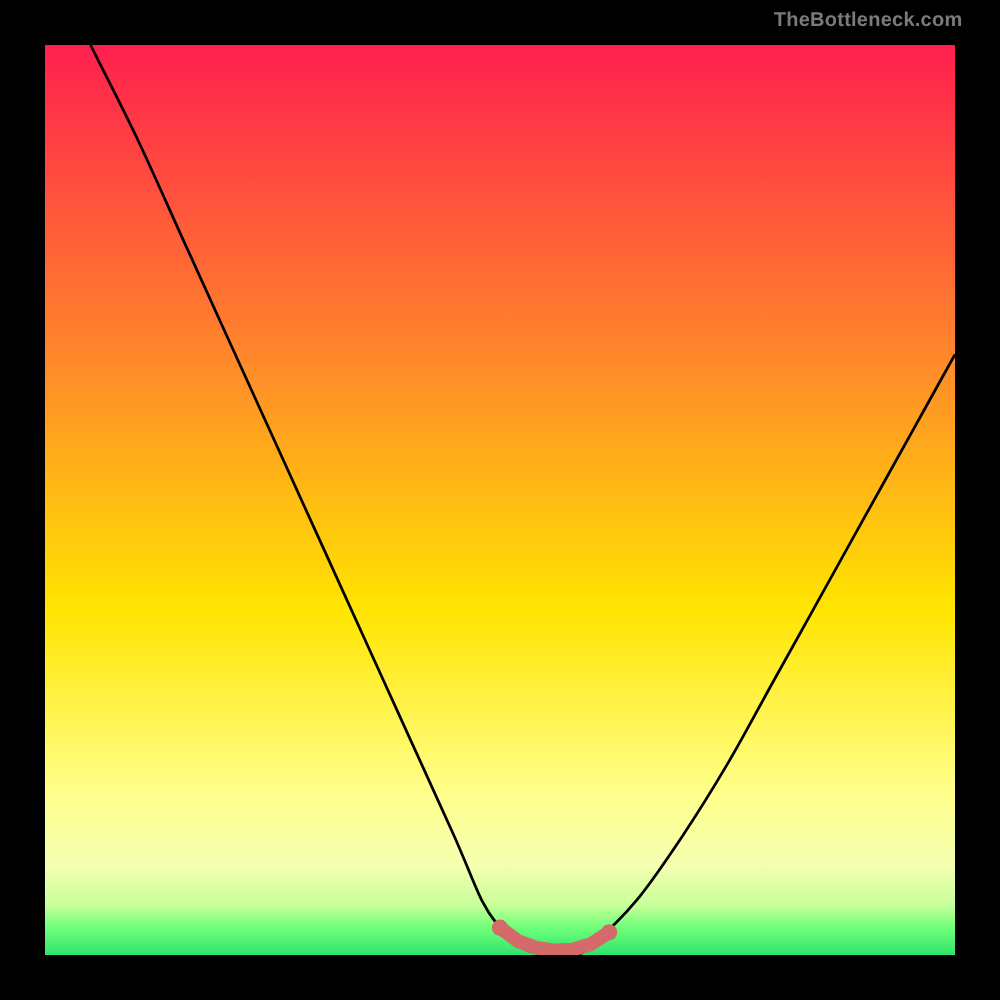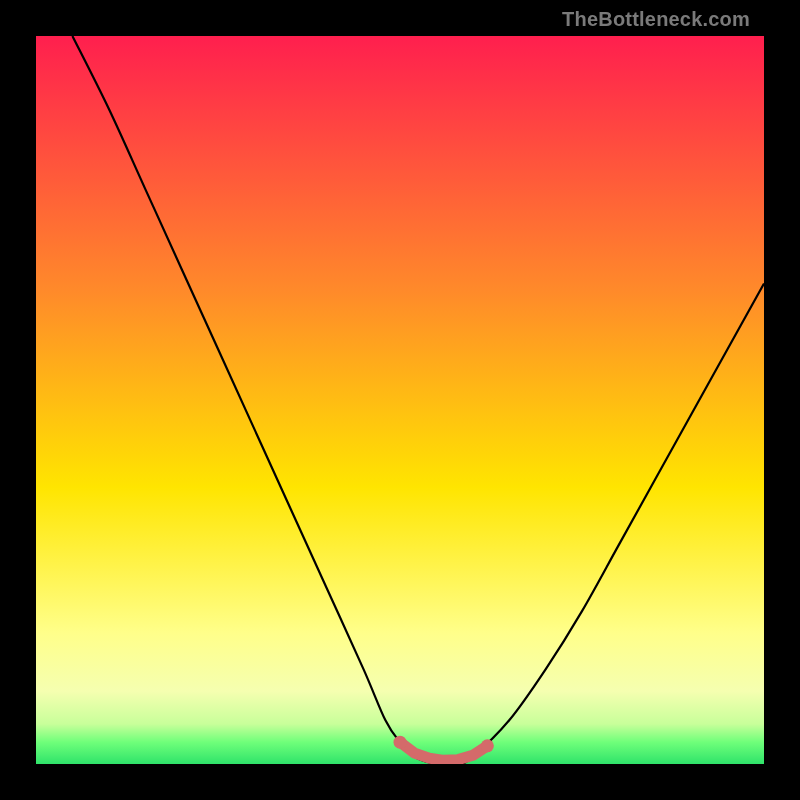--- a/index.html
+++ b/index.html
@@ -27,23 +27,23 @@
   .curve-svg {
     position: absolute;
     left: 0;
     top: 0;
     width: 100%;
     height: 100%;
   }
   .watermark {
     position: absolute;
     top: 8px;
-    right: 50px;
+    right: 30px;
     font-family: Arial, Helvetica, sans-serif;
-    font-size: 20px;
+    font-size: 16px;
     font-weight: bold;
     color: #7a7a7a;
     letter-spacing: 0.2px;
   }
 </style>
 </head>
 <body>
 
 <div class="chart-container">
   <div class="plot-area">

